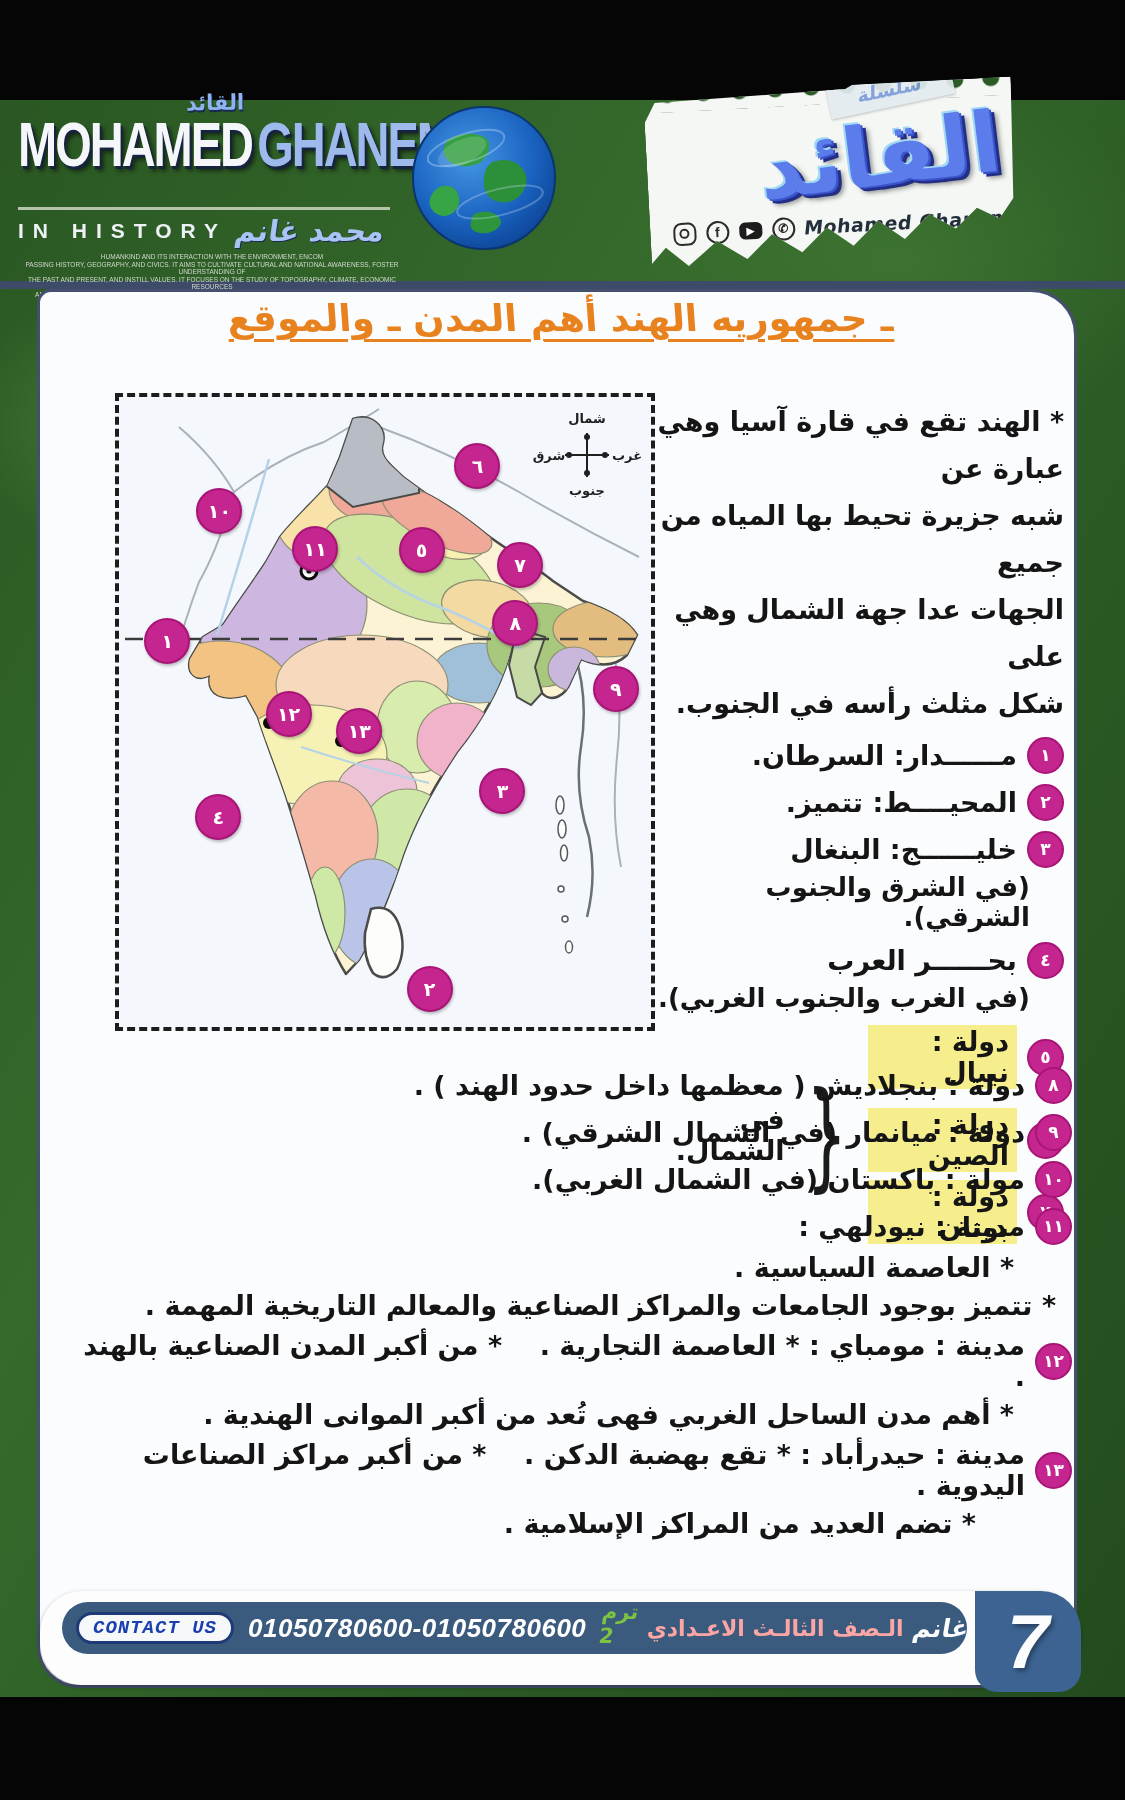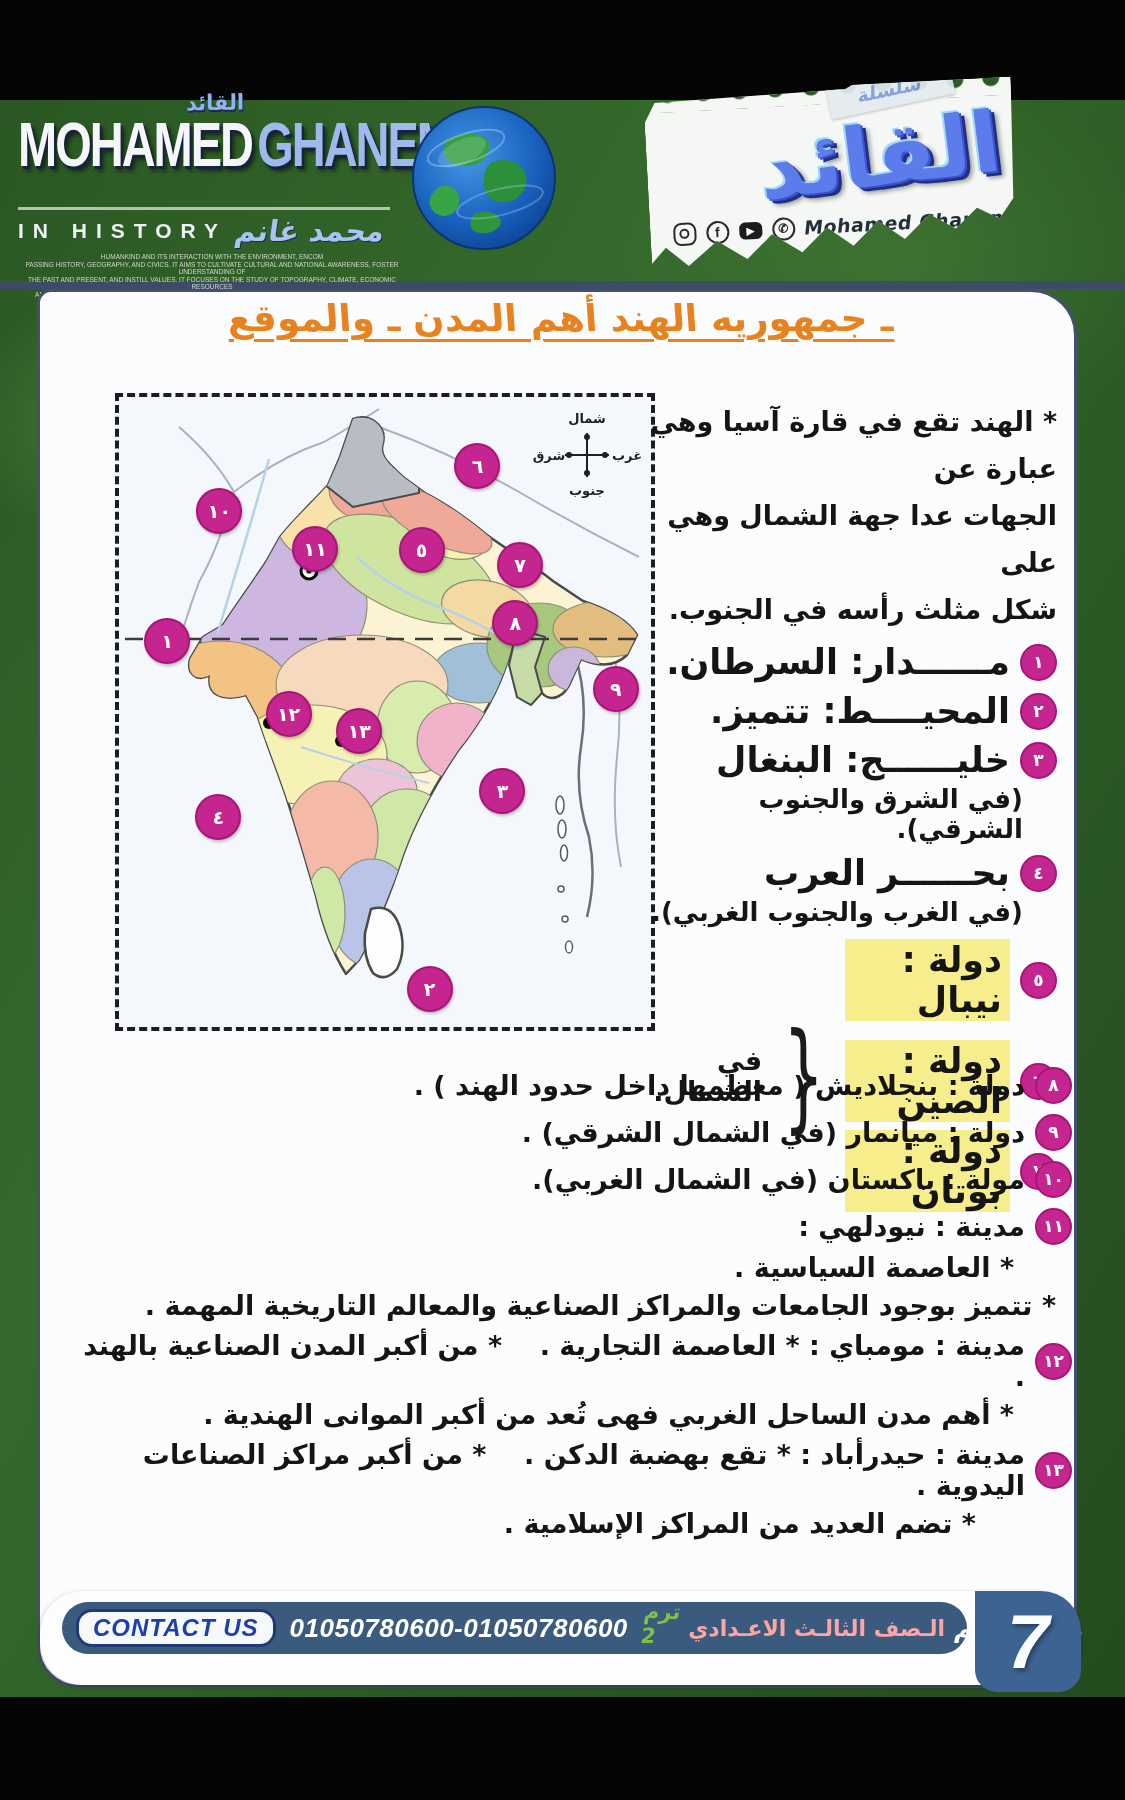--- a/index.html
+++ b/index.html
@@ -84,48 +84,48 @@
   }
   .map-box svg{position:absolute;left:0;top:0;}
   .marker{
     position:absolute;width:42px;height:42px;margin:-21px 0 0 -21px;border-radius:50%;
     background:#c4258f;border:2px solid #a91477;color:#fff;font-weight:bold;font-size:19px;
     display:flex;align-items:center;justify-content:center;
     box-shadow:1px 2px 3px rgba(0,0,0,.25);
   }
   
   .rtl{direction:rtl;text-align:right;}
-  .side-col{position:absolute;right:68px;top:398px;width:418px;color:#151515;}
+  .side-col{position:absolute;right:61px;top:398px;width:418px;color:#151515;}
   .intro p{margin:0;font-size:27px;font-weight:bold;line-height:47px;}
   .irow{display:flex;align-items:center;gap:10px;margin-top:9px;min-height:38px;}
   .ncirc{flex:0 0 auto;width:33px;height:33px;border-radius:50%;background:#c4258f;border:2px solid #a91477;
     color:#fff;font-weight:bold;font-size:17px;display:flex;align-items:center;justify-content:center;}
-  .itxt{font-size:35px;font-weight:bold;}
+  .itxt{font-size:27px;font-weight:bold;}
   .isub{font-size:26px;font-weight:bold;padding-right:34px;margin-top:4px;}
   .north-wrap{display:flex;align-items:center;margin-top:12px;gap:4px;}
   .north-items{display:flex;flex-direction:column;gap:8px;}
   .hl{background:#f6ee8d;padding:1px 8px;}
   .brace{font-size:118px;font-weight:normal;color:#1b1b1b;transform:scaleX(.55);line-height:130px;font-family:"DejaVu Sans",sans-serif;}
   .north-label{font-size:27px;font-weight:bold;}
   
   .bottom-col{position:absolute;right:53px;top:1066px;width:1002px;color:#151515;}
   .brow{display:flex;align-items:center;gap:10px;margin-bottom:9px;min-height:38px;}
   .btxt{font-size:27px;font-weight:bold;white-space:pre-wrap;}
   .bsub{font-size:27px;font-weight:bold;margin:-2px 0 9px 0;white-space:pre-wrap;}
   .ind1{padding-right:58px;}
   .ind2{padding-right:16px;}
   .ind3{padding-right:96px;}
   
   .footer-card{position:absolute;left:40px;top:1591px;width:1040px;height:94px;background:#fdfdfd;
     border-radius:42px;box-shadow:0 2px 5px rgba(0,0,0,.3);}
   .footer-bar{position:absolute;left:22px;top:11px;width:905px;height:52px;background:#3a5a7e;border-radius:26px;
     display:flex;align-items:center;padding:0 14px;box-sizing:border-box;gap:14px;}
   .contact-pill{background:#f6f8fa;border:3px solid #1f3a77;border-radius:16px;padding:2px 14px;
-    color:#1b3fae;font-family:Liberation Sans, sans-serif;font-weight:bold;font-style:italic;
-    font-size:24px;letter-spacing:1px;white-space:nowrap;}
+    color:#1b3fae;font-family:Liberation Mono, monospace;font-weight:bold;font-style:italic;
+    font-size:19px;letter-spacing:1px;white-space:nowrap;}
   .phone{color:#fff;font-family:"Liberation Sans",sans-serif;font-weight:bold;font-style:italic;
     font-size:26px;letter-spacing:.5px;white-space:nowrap;text-align:center;}
   .grade-group{margin-left:auto;display:flex;align-items:center;gap:10px;direction:ltr;}
   .term{color:#7dc242;font-size:21px;font-weight:bold;transform:skewX(-8deg) translateY(-4px);}
   .grade{color:#fca5a5;font-size:22px;font-weight:bold;direction:rtl;white-space:nowrap;}
   .foot-callig{color:#fbfcfe;font-size:25px;font-weight:bold;transform:skewX(-10deg);direction:rtl;white-space:nowrap;}
   .page-tab{position:absolute;left:975px;top:1591px;width:106px;height:101px;background:#3c6391;
     border-radius:0 40px 22px 22px;display:flex;align-items:center;justify-content:center;}
   .page-num{color:#fbfcfe;font-family:"Liberation Sans",sans-serif;font-weight:bold;font-style:italic;
     font-size:76px;text-shadow:2px 3px 4px rgba(0,0,0,.35);}
@@ -298,20 +298,21 @@
       <div class="marker" style="left: 18.5%; top: 17.7%;">١٠</div>
       <div class="marker" style="left: 36.5%; top: 23.8%;">١١</div>
       <div class="marker" style="left: 31.5%; top: 50%;">١٢</div>
       <div class="marker" style="left: 44.8%; top: 52.7%;">١٣</div>
     </div>
 </div>
 
 <div class="side-col rtl">
   <div class="intro">
     <p>* الهند تقع في قارة آسيا وهي عبارة عن</p>
+    <p>شبه جزيرة تحيط بها المياه من جميع</p>
     <p>الجهات عدا جهة الشمال وهي على</p>
     <p>شكل مثلث رأسه في الجنوب.</p>
   </div>
 
   <div class="irow">
     <span class="ncirc">١</span>
     <span class="itxt">مــــــدار: السرطان.</span>
   </div>
   <div class="irow">
     <span class="ncirc">٢</span>

